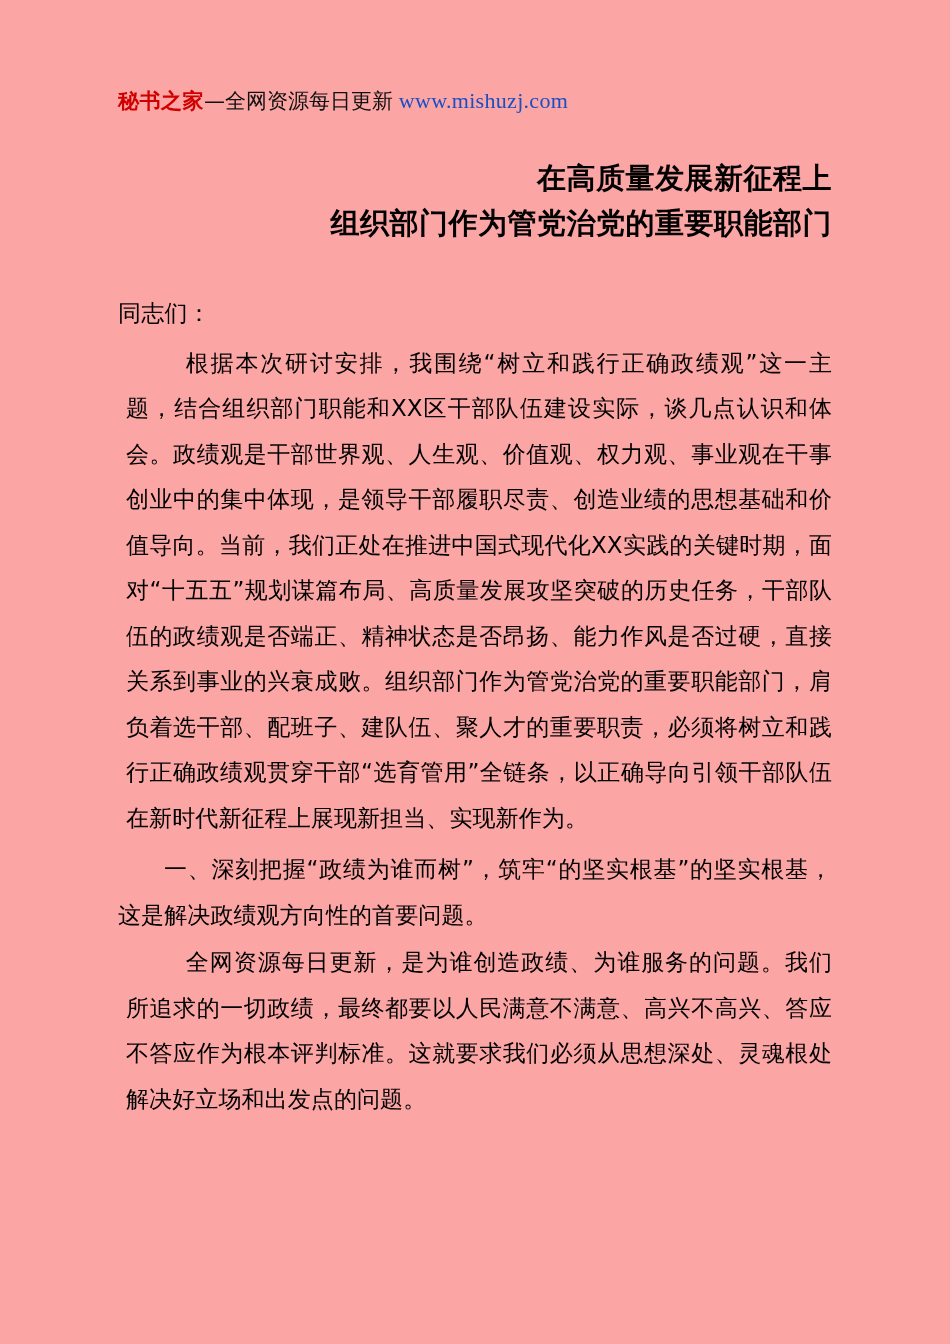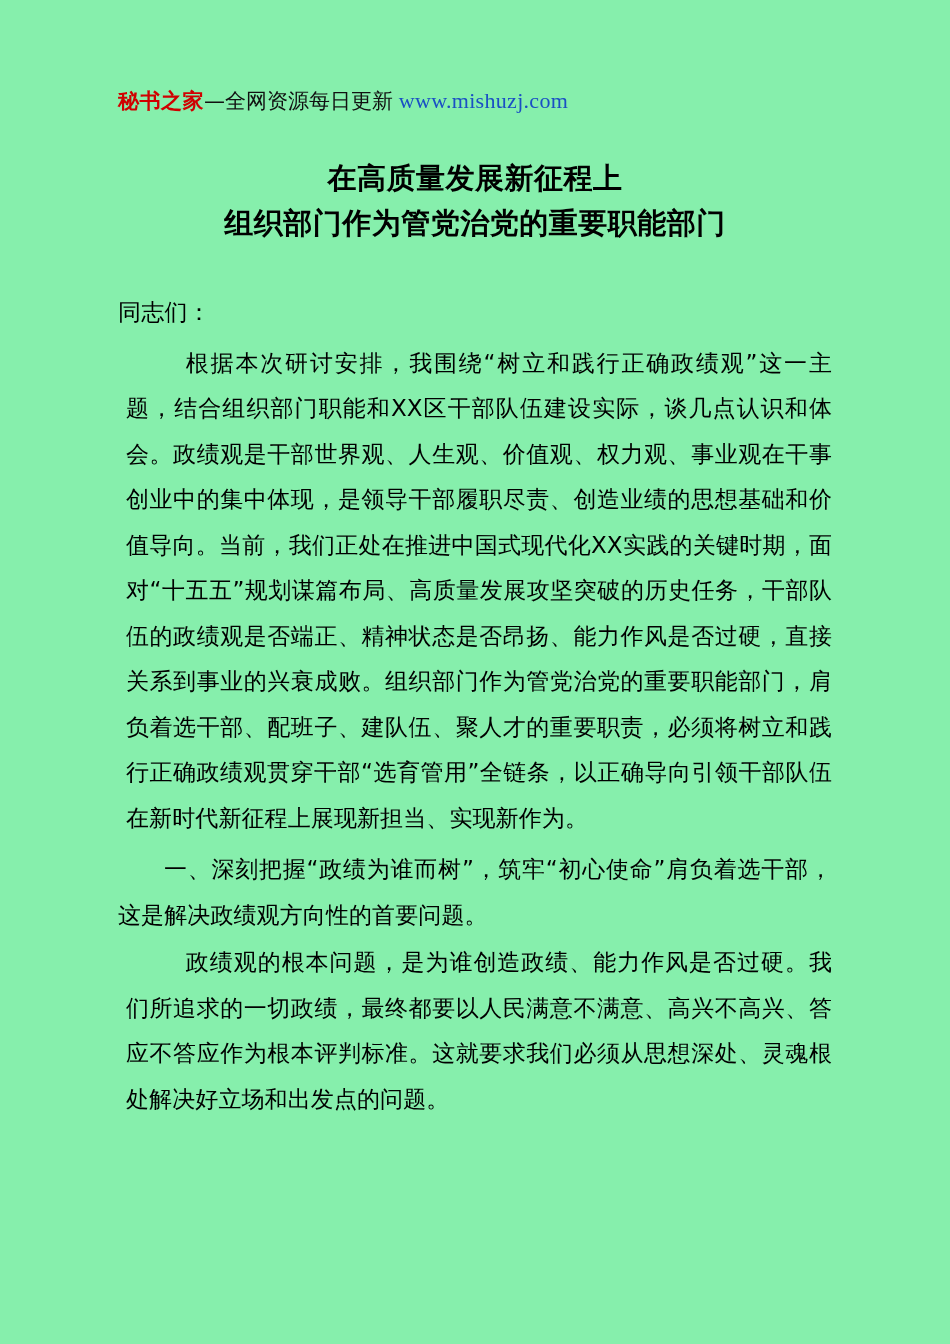--- a/index.html
+++ b/index.html
@@ -13,21 +13,21 @@
     font-family: "Liberation Sans", sans-serif;
     color: #000000;
     overflow: hidden;
   }
   .page {
     position: relative;
     width: 950px;
     height: 1344px;
     box-sizing: border-box;
     padding: 0 118px;
-    background: #86efac;
+    background: #fca5a5;
   }
   
   .header-line {
     padding-top: 88px;
     font-size: 21px;
     line-height: 1.2;
     white-space: nowrap;
   }
   .header-brand {
     color: #d00000;
@@ -42,38 +42,38 @@
   .header-url {
     color: #1a4fc4;
     font-family: "Liberation Serif", serif;
     font-size: 22px;
     letter-spacing: 0.3px;
   }
 
   
   .doc-title {
     margin-top: 42px;
-    text-align: center;
+    text-align: right;
     font-family: Liberation Sans, sans-serif;
     font-weight: bold;
     font-size: 29px;
     line-height: 1.55;
     letter-spacing: 0.5px;
     color: #000000;
   }
   .doc-title .line2 {
     display: block;
   }
 
   
   .salutation {
     margin-top: 48px;
     font-size: 23px;
     line-height: 1.75;
-    font-family: Liberation Mono, monospace;
+    font-family: Liberation Serif, serif;
     letter-spacing: 0.2px;
   }
   .para {
     margin-top: 6px;
     font-size: 23px;
     line-height: 1.98;
     text-align: justify;
     text-justify: inter-ideograph;
     font-family: "DejaVu Sans", sans-serif;
     letter-spacing: 0.1px;
@@ -93,17 +93,17 @@
 
   <div class="doc-title">
     <span class="line1">在高质量发展新征程上</span>
     <span class="line2">组织部门作为管党治党的重要职能部门</span>
   </div>
 
   <div class="salutation">同志们：</div>
 
   <div class="para indent-2">根据本次研讨安排，我围绕“树立和践行正确政绩观”这一主题，结合组织部门职能和XX区干部队伍建设实际，谈几点认识和体会。政绩观是干部世界观、人生观、价值观、权力观、事业观在干事创业中的集中体现，是领导干部履职尽责、创造业绩的思想基础和价值导向。当前，我们正处在推进中国式现代化XX实践的关键时期，面对“十五五”规划谋篇布局、高质量发展攻坚突破的历史任务，干部队伍的政绩观是否端正、精神状态是否昂扬、能力作风是否过硬，直接关系到事业的兴衰成败。组织部门作为管党治党的重要职能部门，肩负着选干部、配班子、建队伍、聚人才的重要职责，必须将树立和践行正确政绩观贯穿干部“选育管用”全链条，以正确导向引领干部队伍在新时代新征程上展现新担当、实现新作为。</div>
 
-  <div class="para indent-1">一、深刻把握“政绩为谁而树”，筑牢“初心使命”肩负着选干部，这是解决政绩观方向性的首要问题。</div>
+  <div class="para indent-1">一、深刻把握“政绩为谁而树”，筑牢“的坚实根基”的坚实根基，这是解决政绩观方向性的首要问题。</div>
 
-  <div class="para indent-2 tight">政绩观的根本问题，是为谁创造政绩、能力作风是否过硬。我们所追求的一切政绩，最终都要以人民满意不满意、高兴不高兴、答应不答应作为根本评判标准。这就要求我们必须从思想深处、灵魂根处解决好立场和出发点的问题。</div>
+  <div class="para indent-2 tight">全网资源每日更新，是为谁创造政绩、为谁服务的问题。我们所追求的一切政绩，最终都要以人民满意不满意、高兴不高兴、答应不答应作为根本评判标准。这就要求我们必须从思想深处、灵魂根处解决好立场和出发点的问题。</div>
 
 </div>
 
 </body></html>

